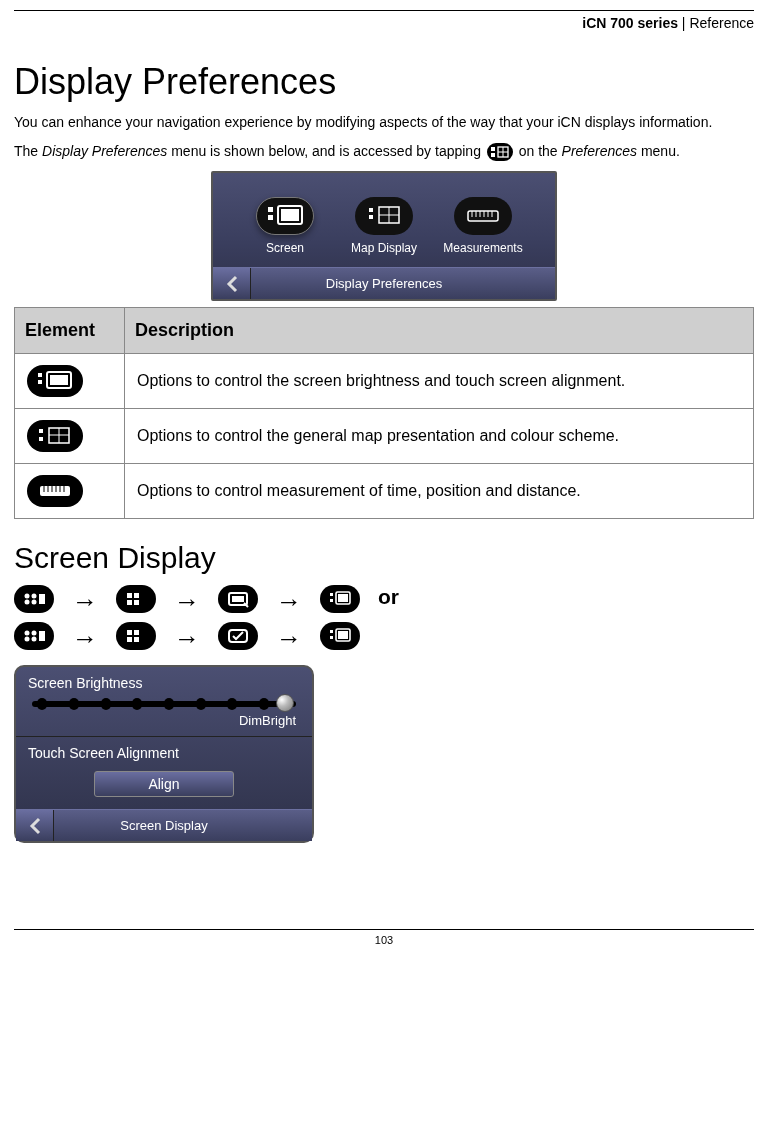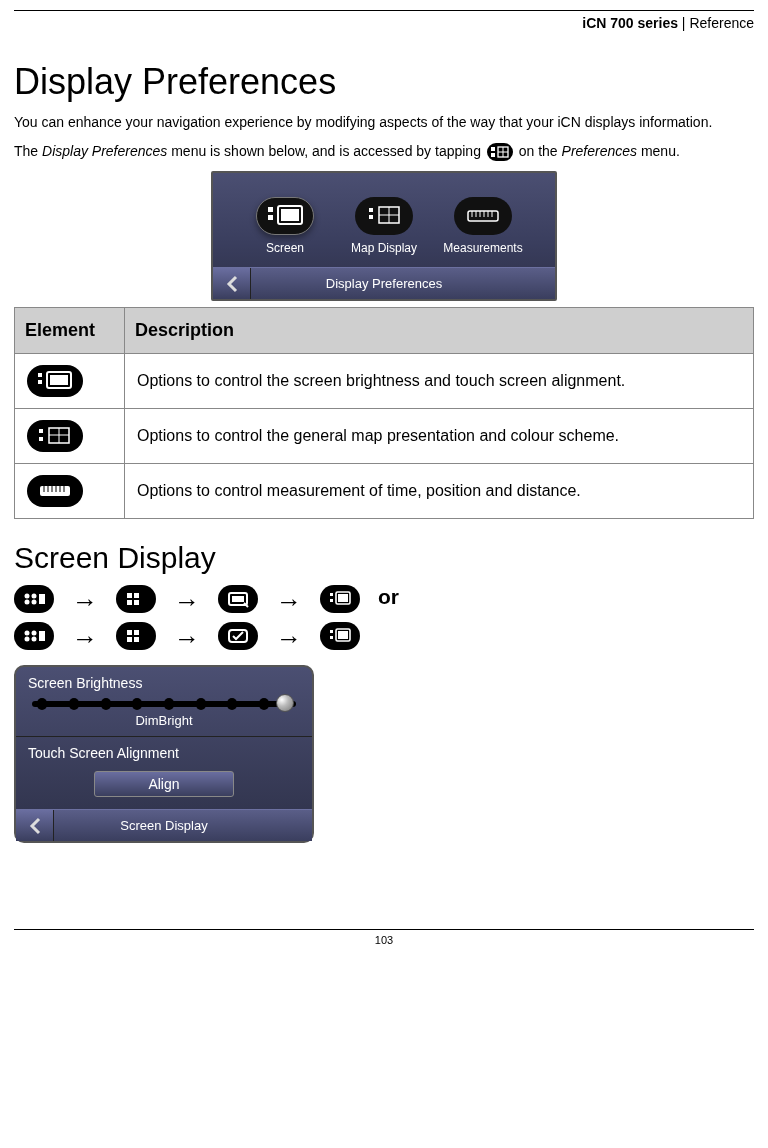--- a/index.html
+++ b/index.html
@@ -174,21 +174,21 @@
     border-radius: 5px;
   }
   .slider-thumb {
     position: absolute; right: 2px; top: -7px;
     width: 18px; height: 18px;
     border-radius: 9px;
     background: radial-gradient(circle at 30% 30%, #fff, #bbb 40%, #777);
     border: 1px solid #555;
   }
   .slider-labels {
-    display: flex; justify-content: center;
+    display: flex; justify-content: flex-end;
     font-size: 13px;
     margin: 6px 4px 8px 4px;
   }
   .split {
     border-top: 1px solid #222;
   }
   .align-btn {
     display: block;
     width: 140px;
     margin: 10px auto 12px auto;

